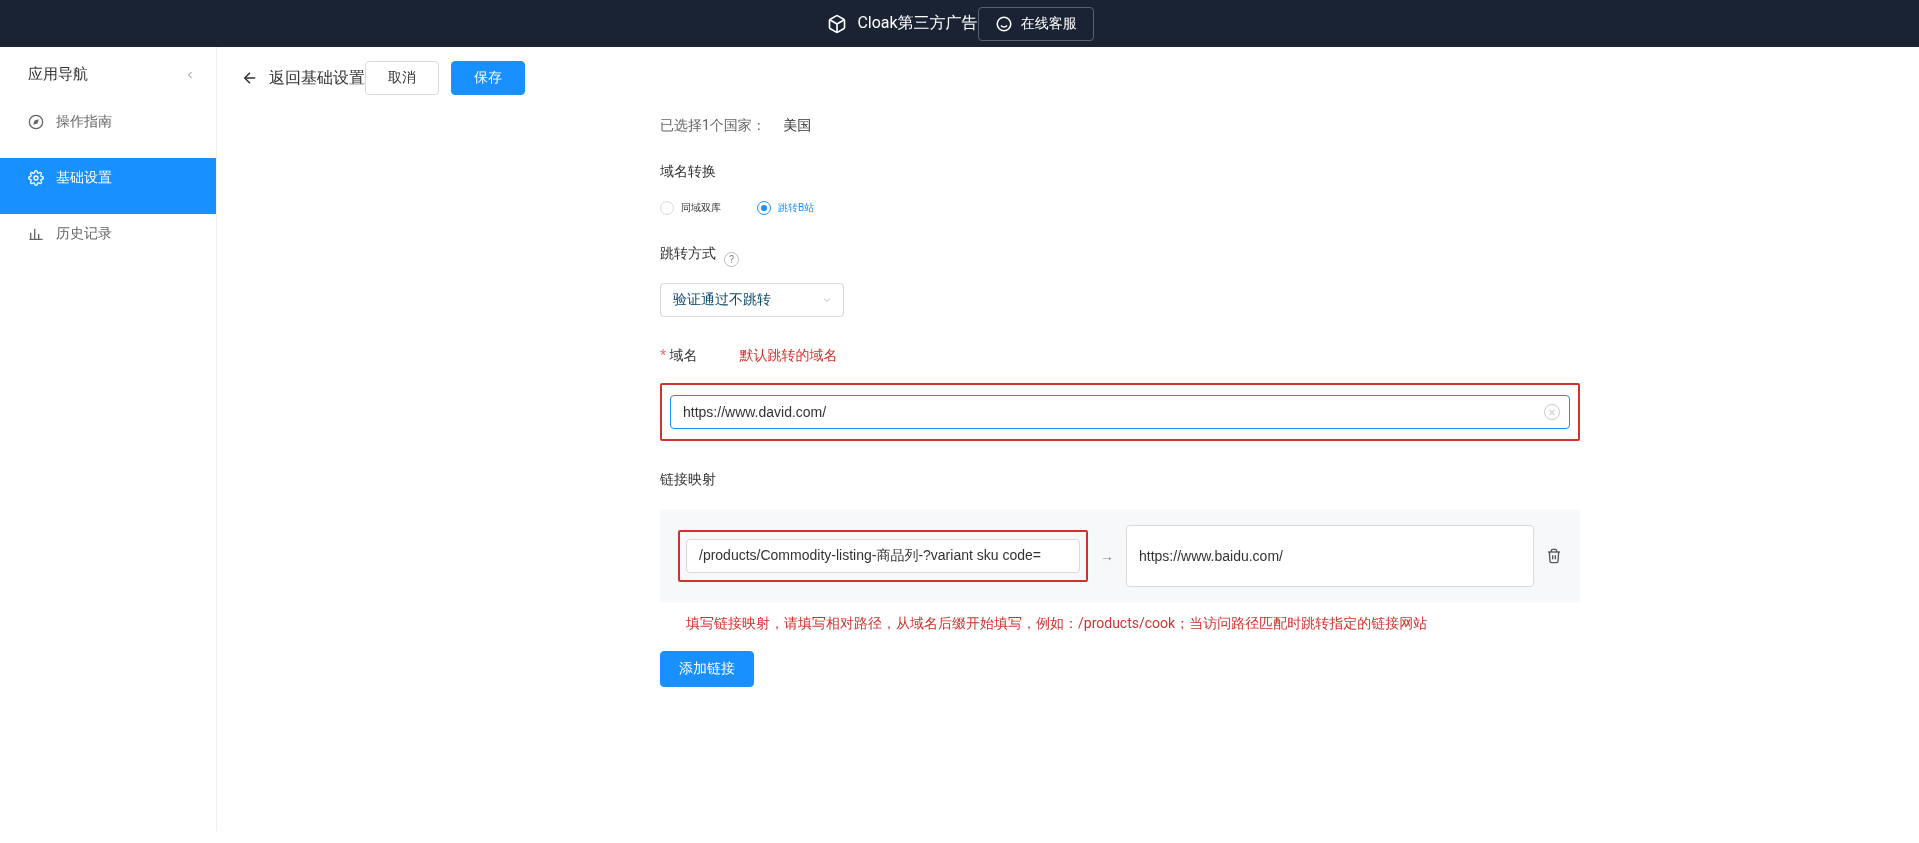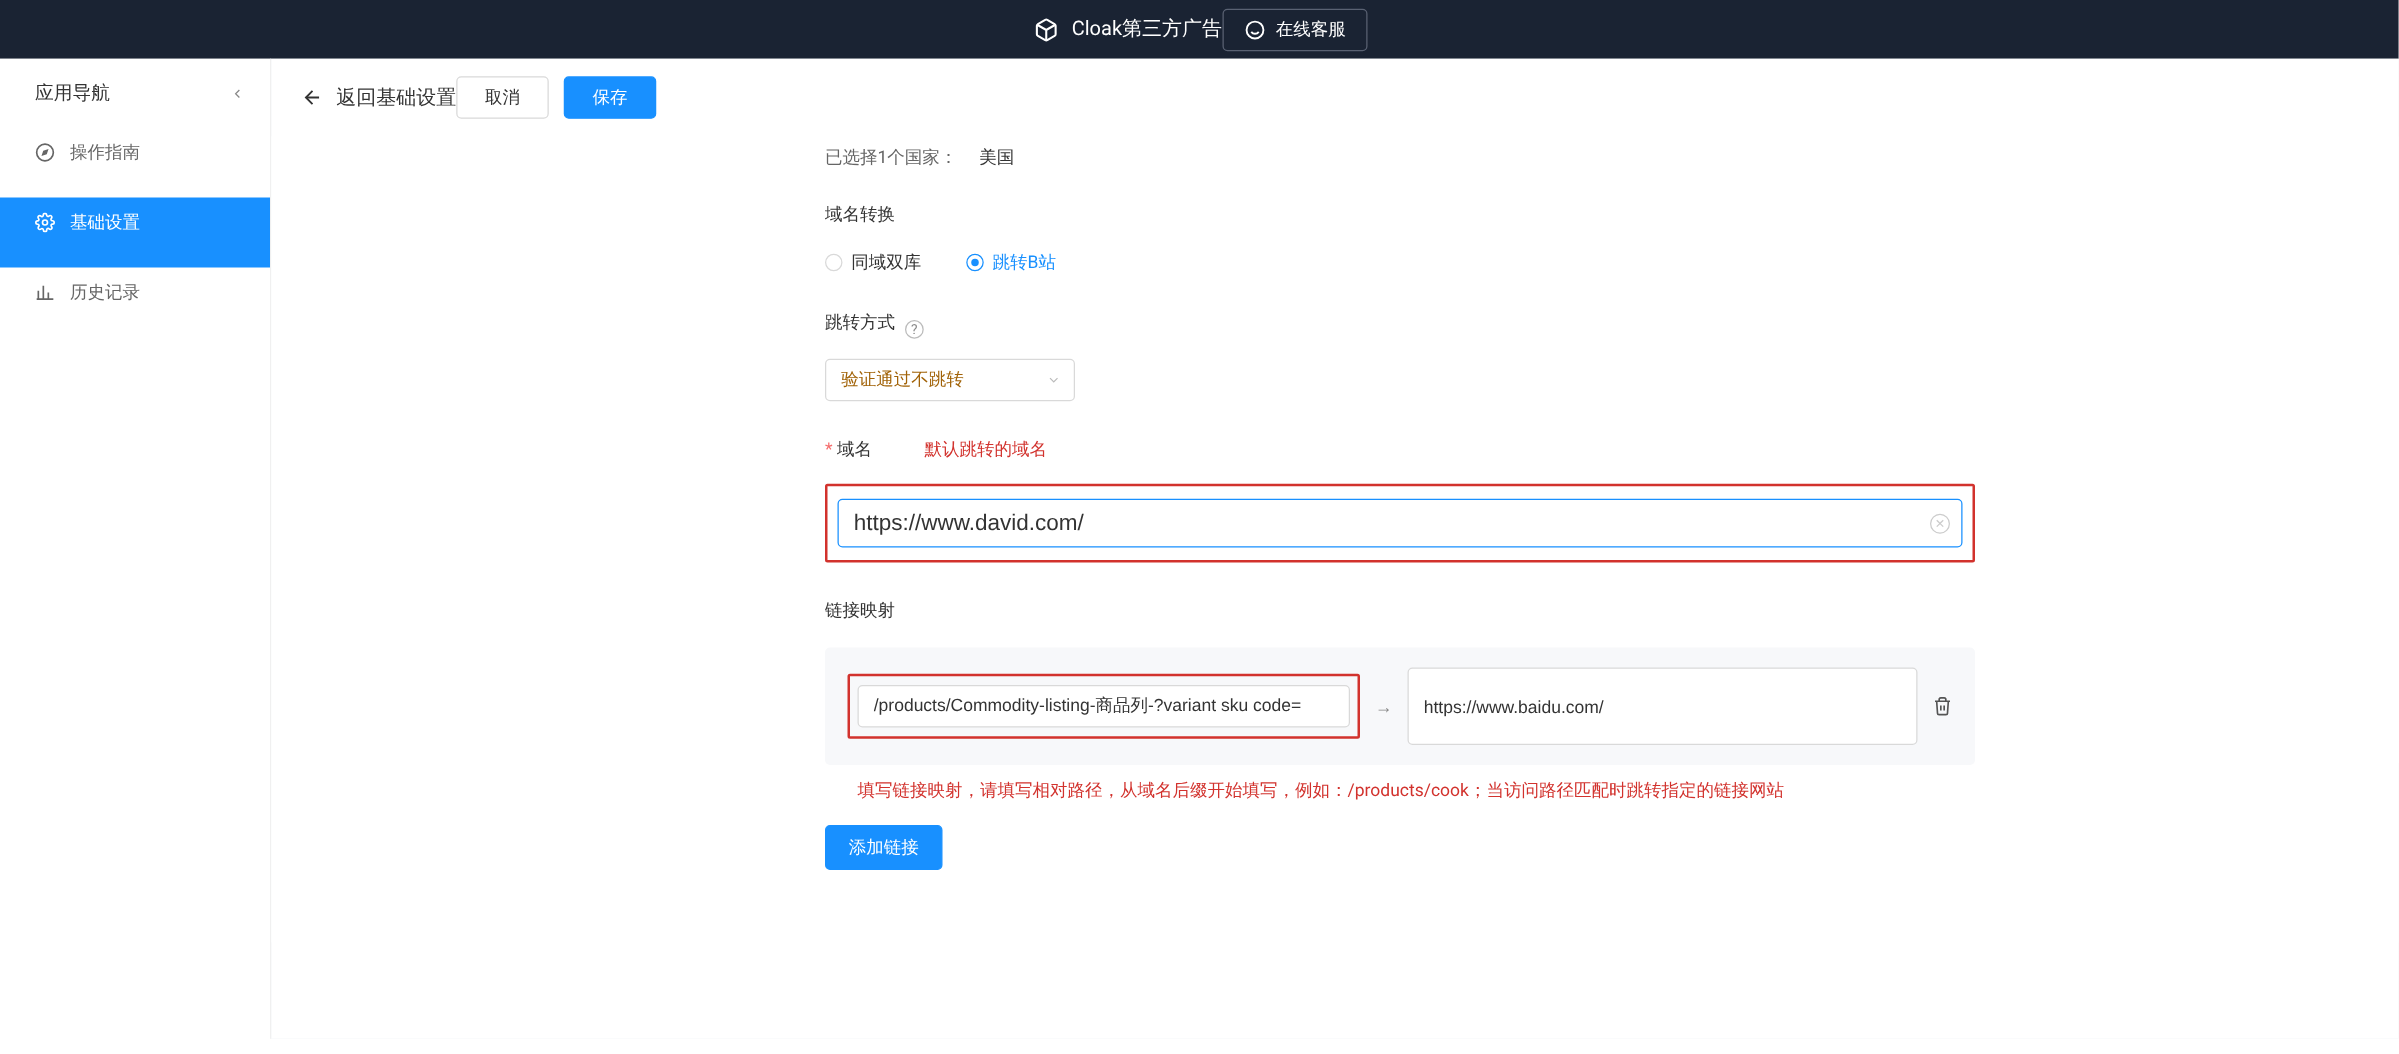--- a/index.html
+++ b/index.html
@@ -35,37 +35,37 @@
 .form-area { background: #fff; padding: 8px 0 40px 0; }
 .form-inner { max-width: 920px; margin-left: 443px; }
 
 .row { margin-bottom: 18px; }
 .field-label { font-size: 14px; color: #333; margin-bottom: 10px; display: inline-block; }
 .req::before { content: "* "; color: #f56c6c; }
 .inline-text { color: #666; font-size: 14px; }
 .inline-val { color: #333; margin-left: 14px; }
 
 .radio-row { display: flex; align-items: center; gap: 36px; }
-.radio-opt { display: inline-flex; align-items: center; gap: 7px; cursor: pointer; font-size: 14px; }
+.radio-opt { display: inline-flex; align-items: center; gap: 7px; cursor: pointer; font-size: 10px; }
 .radio-circle { width: 14px; height: 14px; border: 1px solid #d9d9d9; border-radius: 50%; display: inline-flex; align-items: center; justify-content: center; }
 .radio-opt.sel { color: #1890ff; }
 .radio-opt.sel .radio-circle { border-color: #1890ff; }
 .radio-opt.sel .radio-circle::after { content: ""; width: 6px; height: 6px; background: #1890ff; border-radius: 50%; }
 
 .label-with-help { display: inline-flex; align-items: center; gap: 8px; }
 .help-icon { width: 15px; height: 15px; border: 1px solid #bbb; border-radius: 50%; color: #888; font-size: 11px; display: inline-flex; align-items: center; justify-content: center; }
 
-.select-wrap { display: inline-flex; align-items: center; justify-content: space-between; border: 1px solid #d9d9d9; border-radius: 4px; padding: 7px 10px 7px 12px; width: 200px; cursor: pointer; font-size: 14px; color: #a16207; }
+.select-wrap { display: inline-flex; align-items: center; justify-content: space-between; border: 1px solid #d9d9d9; border-radius: 4px; padding: 7px 10px 7px 12px; width: 184px; cursor: pointer; font-size: 14px; color: #0c4a6e; }
 .select-wrap svg { width: 12px; height: 12px; color: #bbb; }
 
 .domain-label-row { display: flex; align-items: baseline; gap: 42px; }
 .anno-red { color: #d2322d; font-size: 14px; }
 
 .domain-box { border: 2px solid #d2322d; border-radius: 2px; padding: 10px 8px; margin-top: 8px; }
-.text-input { width: 100%; border: 1px solid #1890ff; border-radius: 4px; padding: 8px 34px 8px 12px; font-size: 18px; color: #333; outline: none; position: relative; }
+.text-input { width: 100%; border: 1px solid #1890ff; border-radius: 4px; padding: 8px 34px 8px 12px; font-size: 14px; color: #333; outline: none; position: relative; }
 .input-wrap { position: relative; }
 .clear-btn { position: absolute; right: 10px; top: 50%; transform: translateY(-50%); width: 16px; height: 16px; border: 1px solid #ccc; border-radius: 50%; color: #ccc; display: flex; align-items: center; justify-content: center; font-size: 10px; cursor: pointer; background: #fff; }
 
 .mapping-box { background: #f7f8fa; border-radius: 4px; padding: 16px 18px; display: flex; align-items: center; gap: 12px; margin-top: 10px; }
 .map-left { border: 2px solid #d2322d; border-radius: 2px; padding: 7px 6px; flex: 0 0 410px; }
 .map-left input { width: 100%; border: 1px solid #d9d9d9; border-radius: 4px; padding: 8px 12px; font-size: 14px; color: #333; outline: none; }
 .arrow { color: #888; font-size: 14px; flex-shrink: 0; }
 .map-right { flex: 1; }
 .map-right input { width: 100%; border: 1px solid #d9d9d9; border-radius: 4px; padding: 22px 12px; font-size: 14px; color: #333; outline: none; }
 .del-icon { width: 16px; height: 16px; color: #555; cursor: pointer; flex-shrink: 0; }

